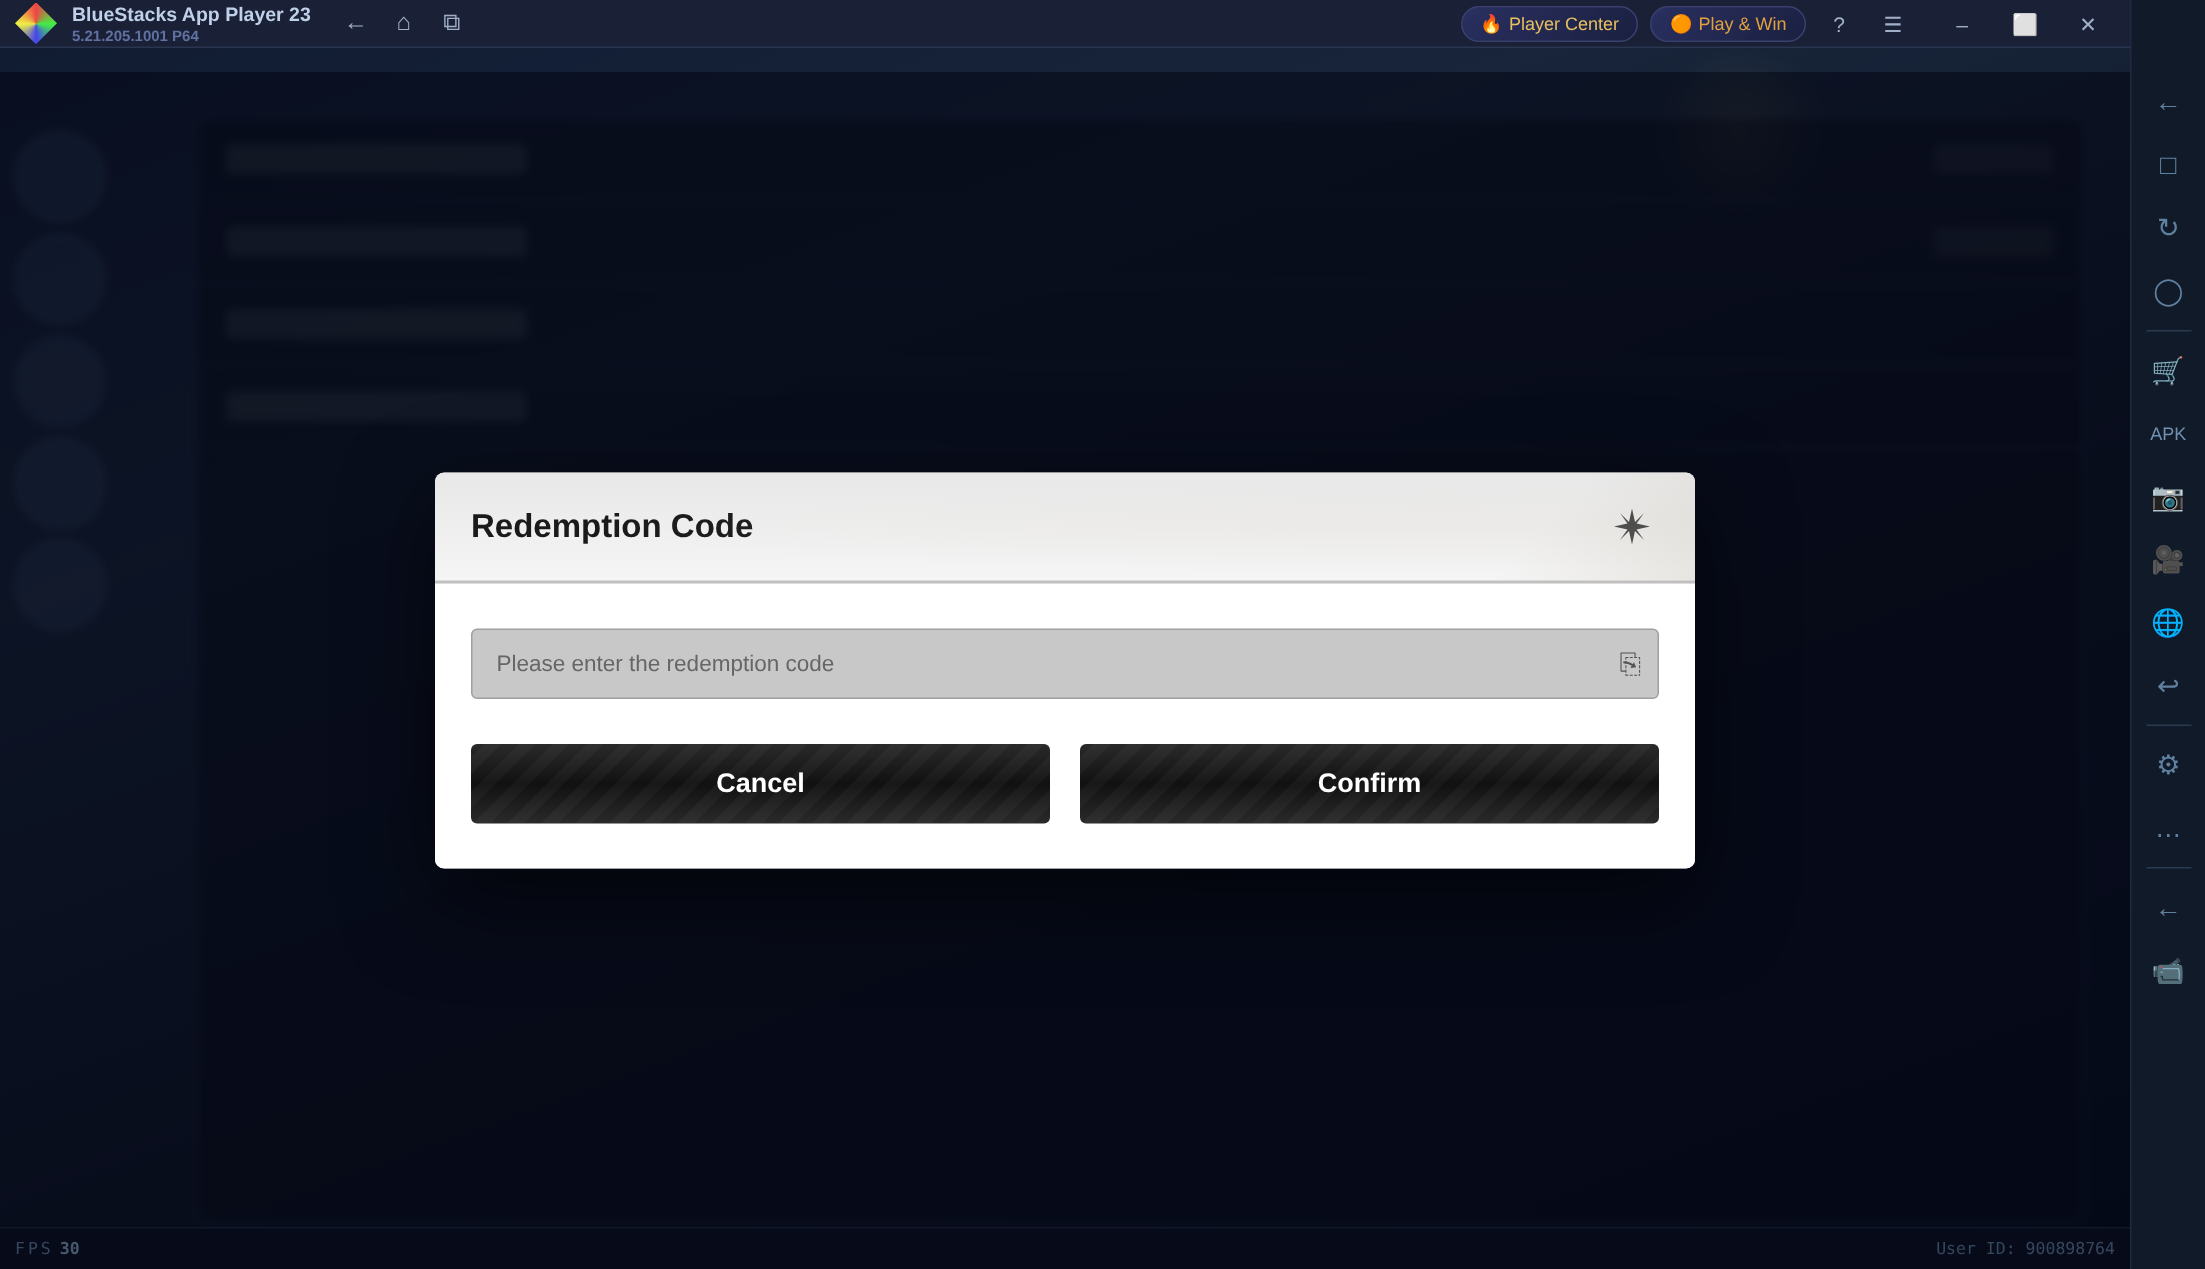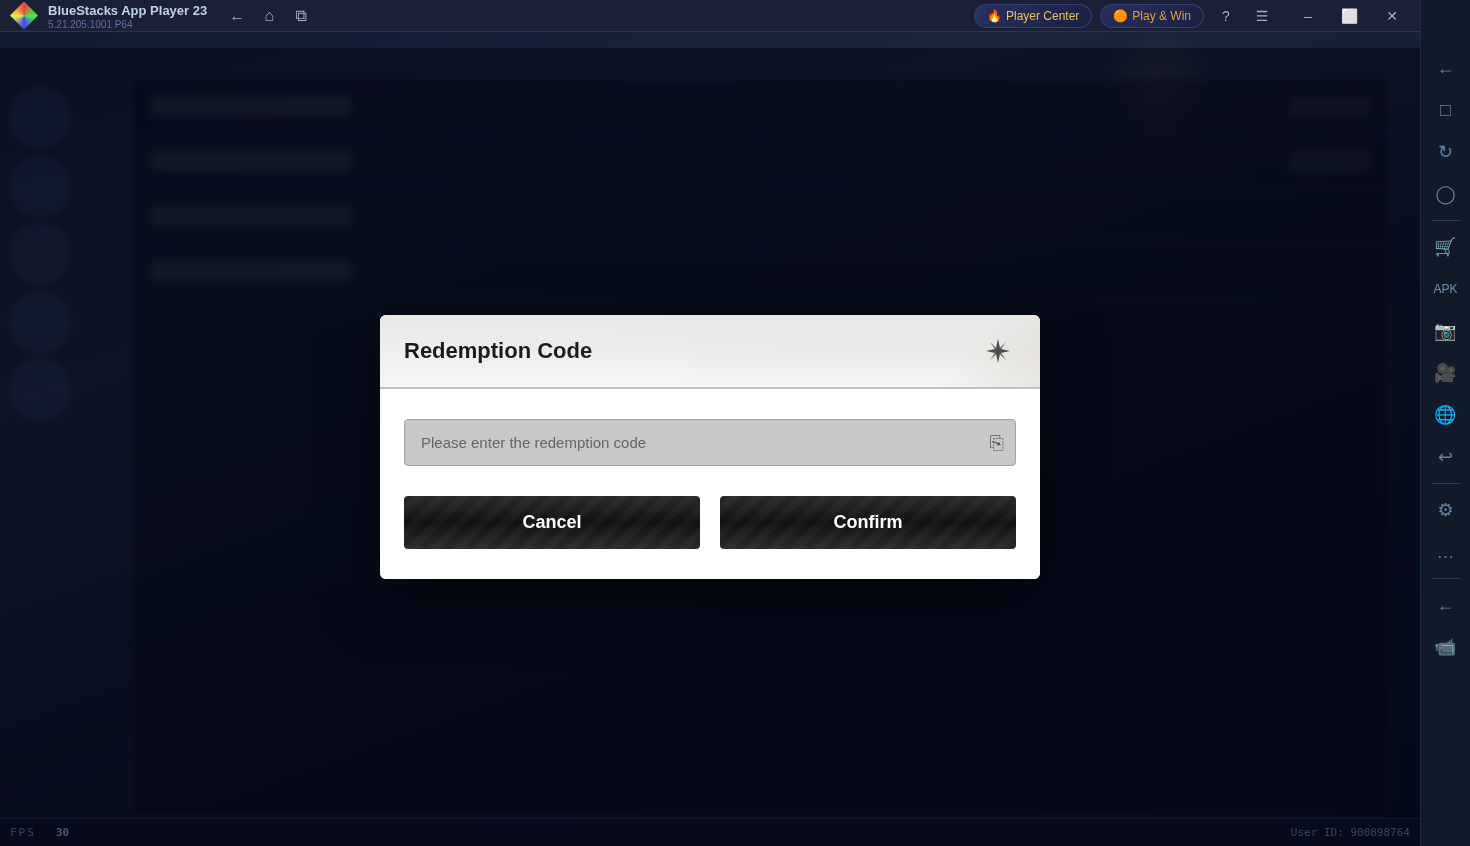--- a/index.html
+++ b/index.html
@@ -72,20 +72,21 @@
     .titlebar-title {
       color: #c0d0e8;
       font-size: 13px;
       font-weight: 600;
     }
 
     .titlebar-subtitle {
       color: #6070a0;
       font-size: 10px;
       display: block;
+      font-weight: bold;
     }
 
     .titlebar-nav {
       display: flex;
       align-items: center;
       margin-left: 16px;
       gap: 4px;
     }
 
     .titlebar-nav-btn {
@@ -280,21 +281,21 @@
       height: 798px;
       background: rgba(0, 0, 10, 0.45);
       z-index: 200;
       display: flex;
       align-items: center;
       justify-content: center;
     }
 
     
     .dialog {
-      width: 660px;
+      width: 840px;
       background: linear-gradient(180deg, #f0f0f0 0%, #ffffff 40%);
       border-radius: 6px;
       overflow: hidden;
       box-shadow: 0 20px 60px rgba(0,0,0,0.6);
       position: relative;
     }
 
     .dialog-header {
       background: linear-gradient(180deg, #e8e8e8 0%, #f5f5f5 100%);
       border-bottom: 2px solid #c0c0c0;
@@ -462,21 +463,21 @@
       font-size: 11px;
       font-family: monospace;
       letter-spacing: 2px;
     }
 
     .fps-value {
       color: #80a0c0;
       font-size: 11px;
       font-family: monospace;
       font-weight: bold;
-      margin-left: 20px;
+      margin-left: 4px;
     }
 
     .user-id-label {
       margin-left: auto;
       color: #6080a0;
       font-size: 11px;
       font-family: monospace;
       text-align: center;
     }
   </style>

